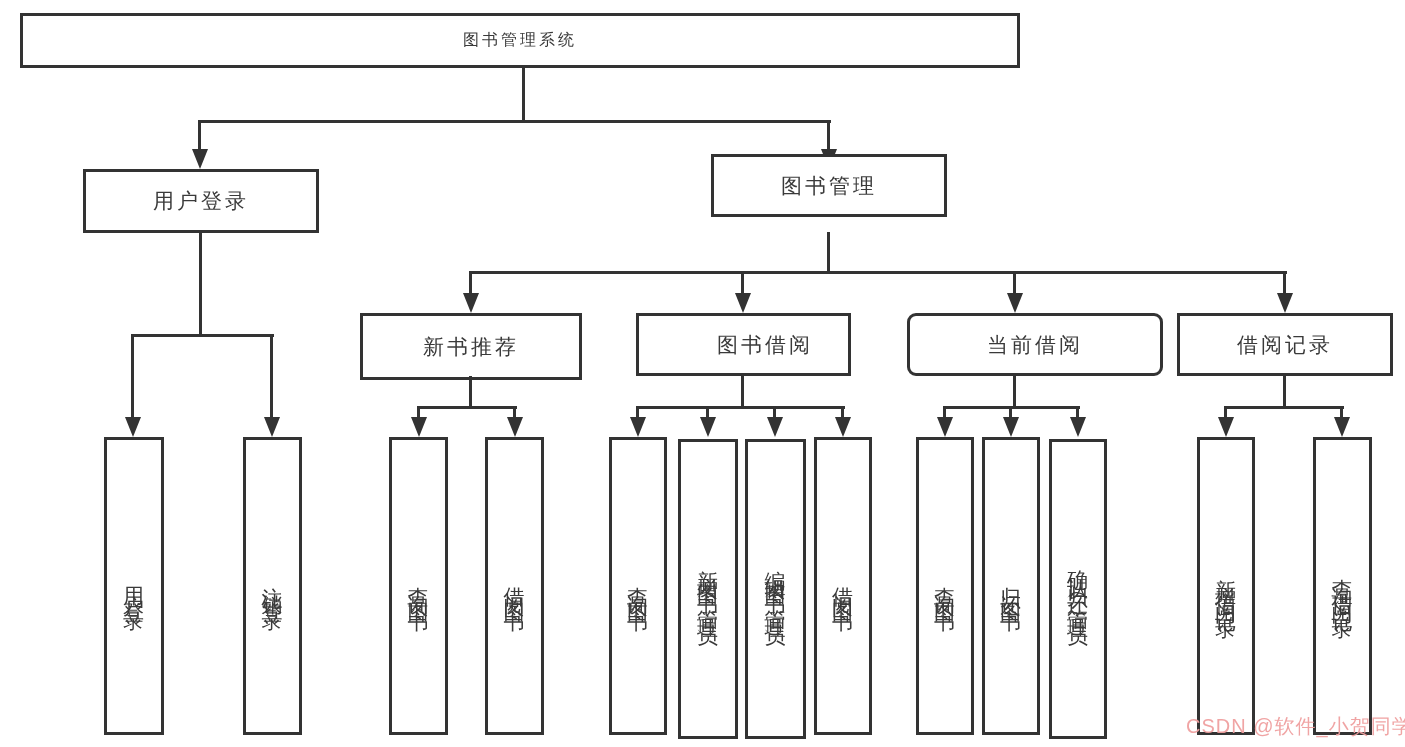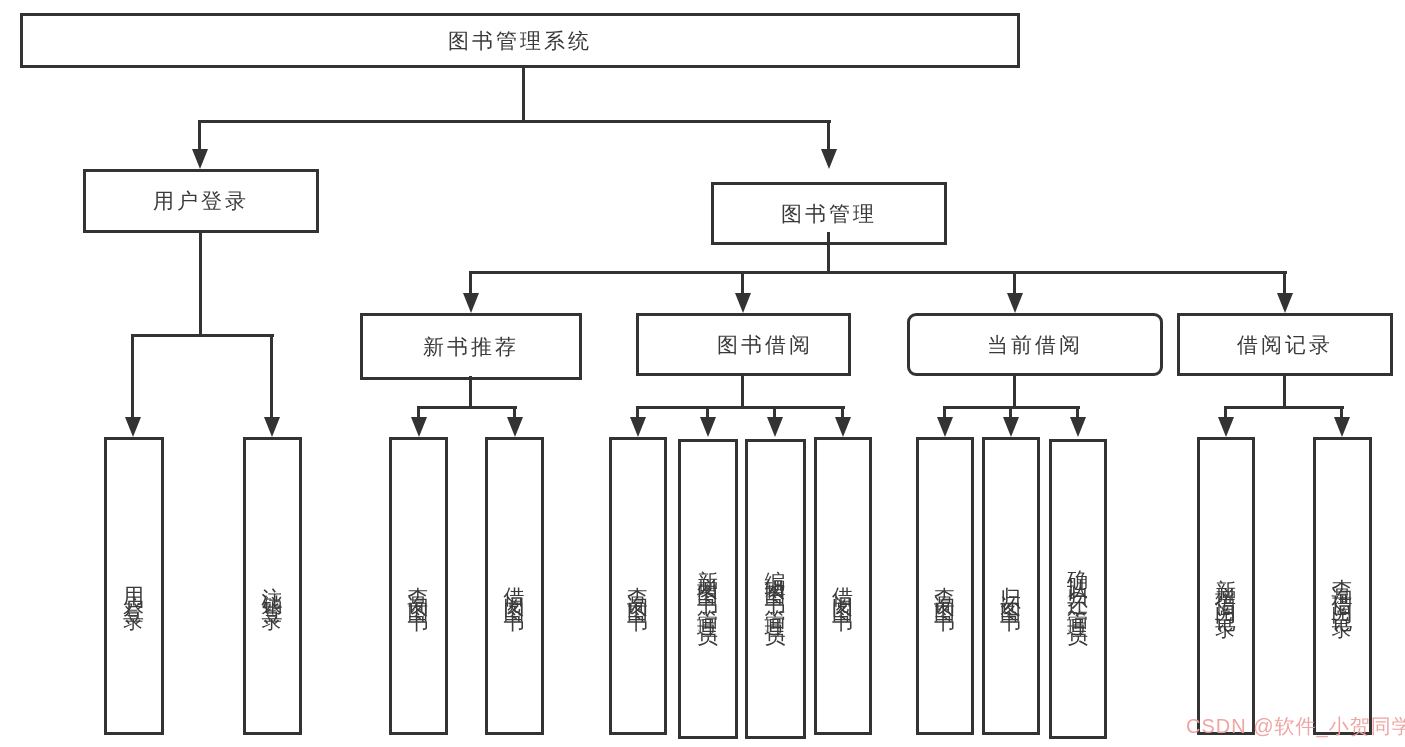--- a/index.html
+++ b/index.html
@@ -5,21 +5,21 @@
   html,body{margin:0;padding:0;background:#ffffff;}
   .stage{
     position:relative;width:1405px;height:747px;background:#ffffff;
     font-family:"Liberation Sans",sans-serif;color:#3a3a3a;overflow:hidden;
   }
   .box{
     position:absolute;box-sizing:border-box;border:3px solid #333333;background:#ffffff;
     display:flex;align-items:center;justify-content:center;
     font-size:21px;letter-spacing:3px;white-space:nowrap;
   }
-  .box.root{font-size:21px;}
+  .box.root{font-size:16px;}
   .leaf{
     position:absolute;box-sizing:border-box;border:3px solid #333333;background:#ffffff;
     display:flex;align-items:center;justify-content:center;
   }
   .leaf span{
     writing-mode:vertical-rl;text-orientation:mixed;
     font-size:21px;letter-spacing:8px;line-height:1.0;
   }
   .h-line{position:absolute;height:3px;background:#333333;}
   .v-line{position:absolute;width:3px;background:#333333;}
@@ -41,21 +41,21 @@
   <div class="box root" style="left:20px;top:13px;width:1000px;height:55px;">图书管理系统</div>
 
   <div class="v-line" style="left:522px;top:68px;height:54px;"></div>
   <div class="h-line" style="left:199px;top:120px;width:632px;"></div>
   <div class="v-line" style="left:198px;top:120px;height:31px;"></div>
   <div class="arrow" style="left:192px;top:149px;"></div>
   <div class="v-line" style="left:827px;top:120px;height:31px;"></div>
   <div class="arrow" style="left:821px;top:149px;"></div>
 
   <div class="box" style="left:83px;top:169px;width:236px;height:64px;">用户登录</div>
-  <div class="box" style="left:711px;top:182px;width:236px;height:63px;">图书管理</div>
+  <div class="box" style="left:711px;top:154px;width:236px;height:63px;">图书管理</div>
 
   <div class="v-line" style="left:199px;top:233px;height:104px;"></div>
   <div class="h-line" style="left:131px;top:334px;width:143px;"></div>
   <div class="v-line" style="left:131px;top:334px;height:85px;"></div>
   <div class="arrow" style="left:125px;top:417px;"></div>
   <div class="v-line" style="left:270px;top:334px;height:85px;"></div>
   <div class="arrow" style="left:264px;top:417px;"></div>
 
   <div class="v-line" style="left:827px;top:232px;height:42px;"></div>
   <div class="h-line" style="left:470px;top:271px;width:817px;"></div>

